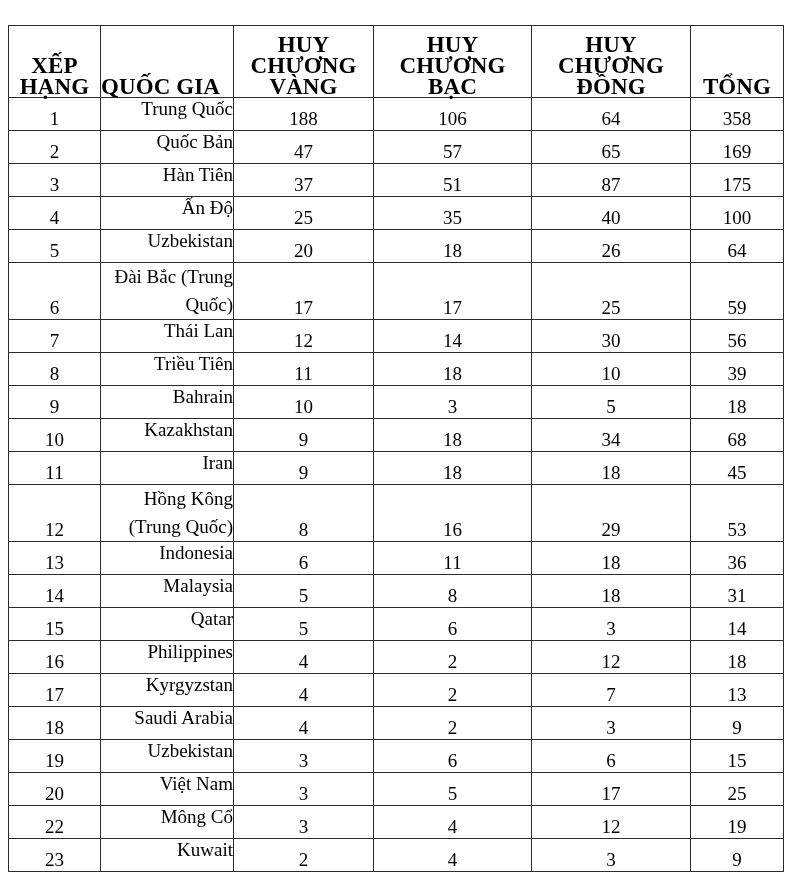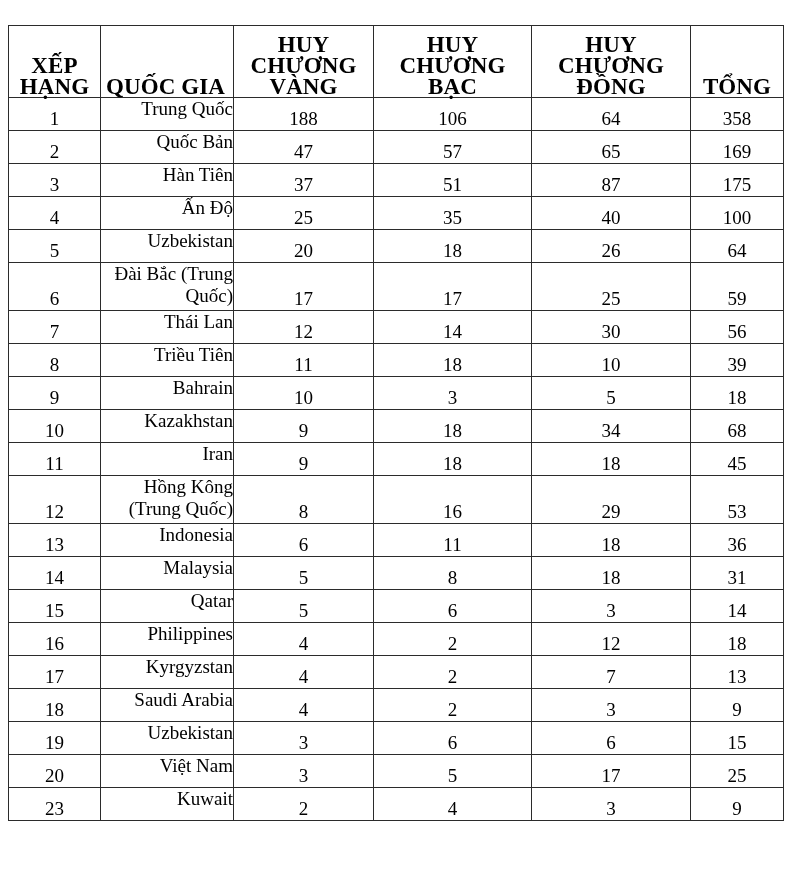--- a/index.html
+++ b/index.html
@@ -57,21 +57,21 @@
   thead th {
     height: 71px;
     font-weight: bold;
     font-size: 23px;
     line-height: 21px;
     vertical-align: bottom;
     padding-bottom: 2px;
     letter-spacing: 0.1px;
   }
   thead th.h-center { text-align: center; }
-  thead th.h-left   { text-align: left; padding-left: 5px; }
+  thead th.h-left   { text-align: left; }
 
   
   tbody td {
     height: 32px;
     font-size: 19px;
     line-height: 22px;
     vertical-align: bottom;
     padding-bottom: 3px;
   }
   tbody tr.tall td { height: 47px; }
@@ -81,21 +81,21 @@
   }
   td.country {
     text-align: right;
     padding-left: 5px;
     vertical-align: top;
     padding-top: 3px;
     padding-bottom: 0;
     white-space: pre-line;
   }
   tbody tr.tall td.country {
-    line-height: 22px;
+    line-height: 28px;
     margin-top: 48px;
   }
   td.num {
     text-align: center;
   }
 </style>
 </head>
 <body>
 
 <div class="page">
@@ -293,20 +293,28 @@
           </tr>
           <tr>
             <td class="rank">20</td>
             <td class="country">Việt Nam</td>
             <td class="num">3</td>
             <td class="num">5</td>
             <td class="num">17</td>
             <td class="num">25</td>
           </tr>
           <tr>
+            <td class="rank">22</td>
+            <td class="country">Mông Cổ</td>
+            <td class="num">3</td>
+            <td class="num">4</td>
+            <td class="num">12</td>
+            <td class="num">19</td>
+          </tr>
+          <tr>
             <td class="rank">23</td>
             <td class="country">Kuwait</td>
             <td class="num">2</td>
             <td class="num">4</td>
             <td class="num">3</td>
             <td class="num">9</td>
           </tr>
         </tbody>
     </table>
   </div>

